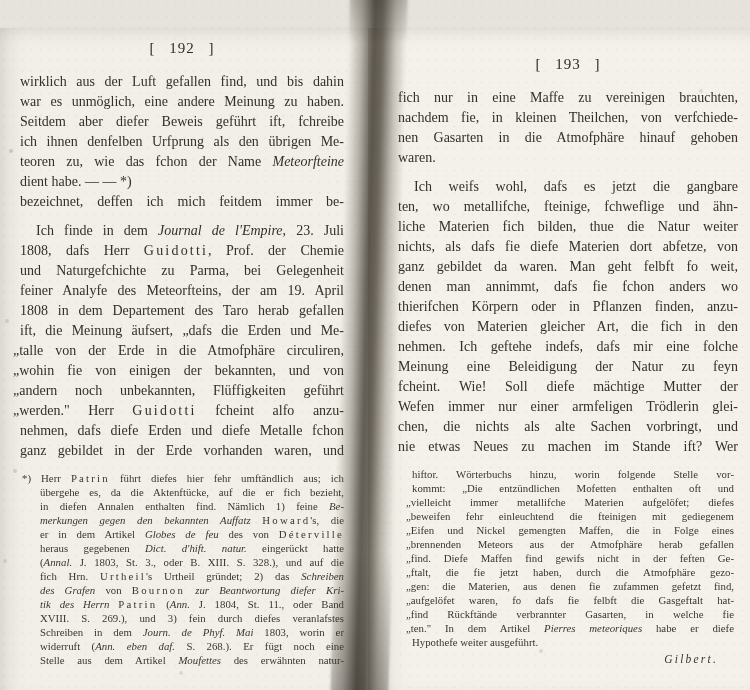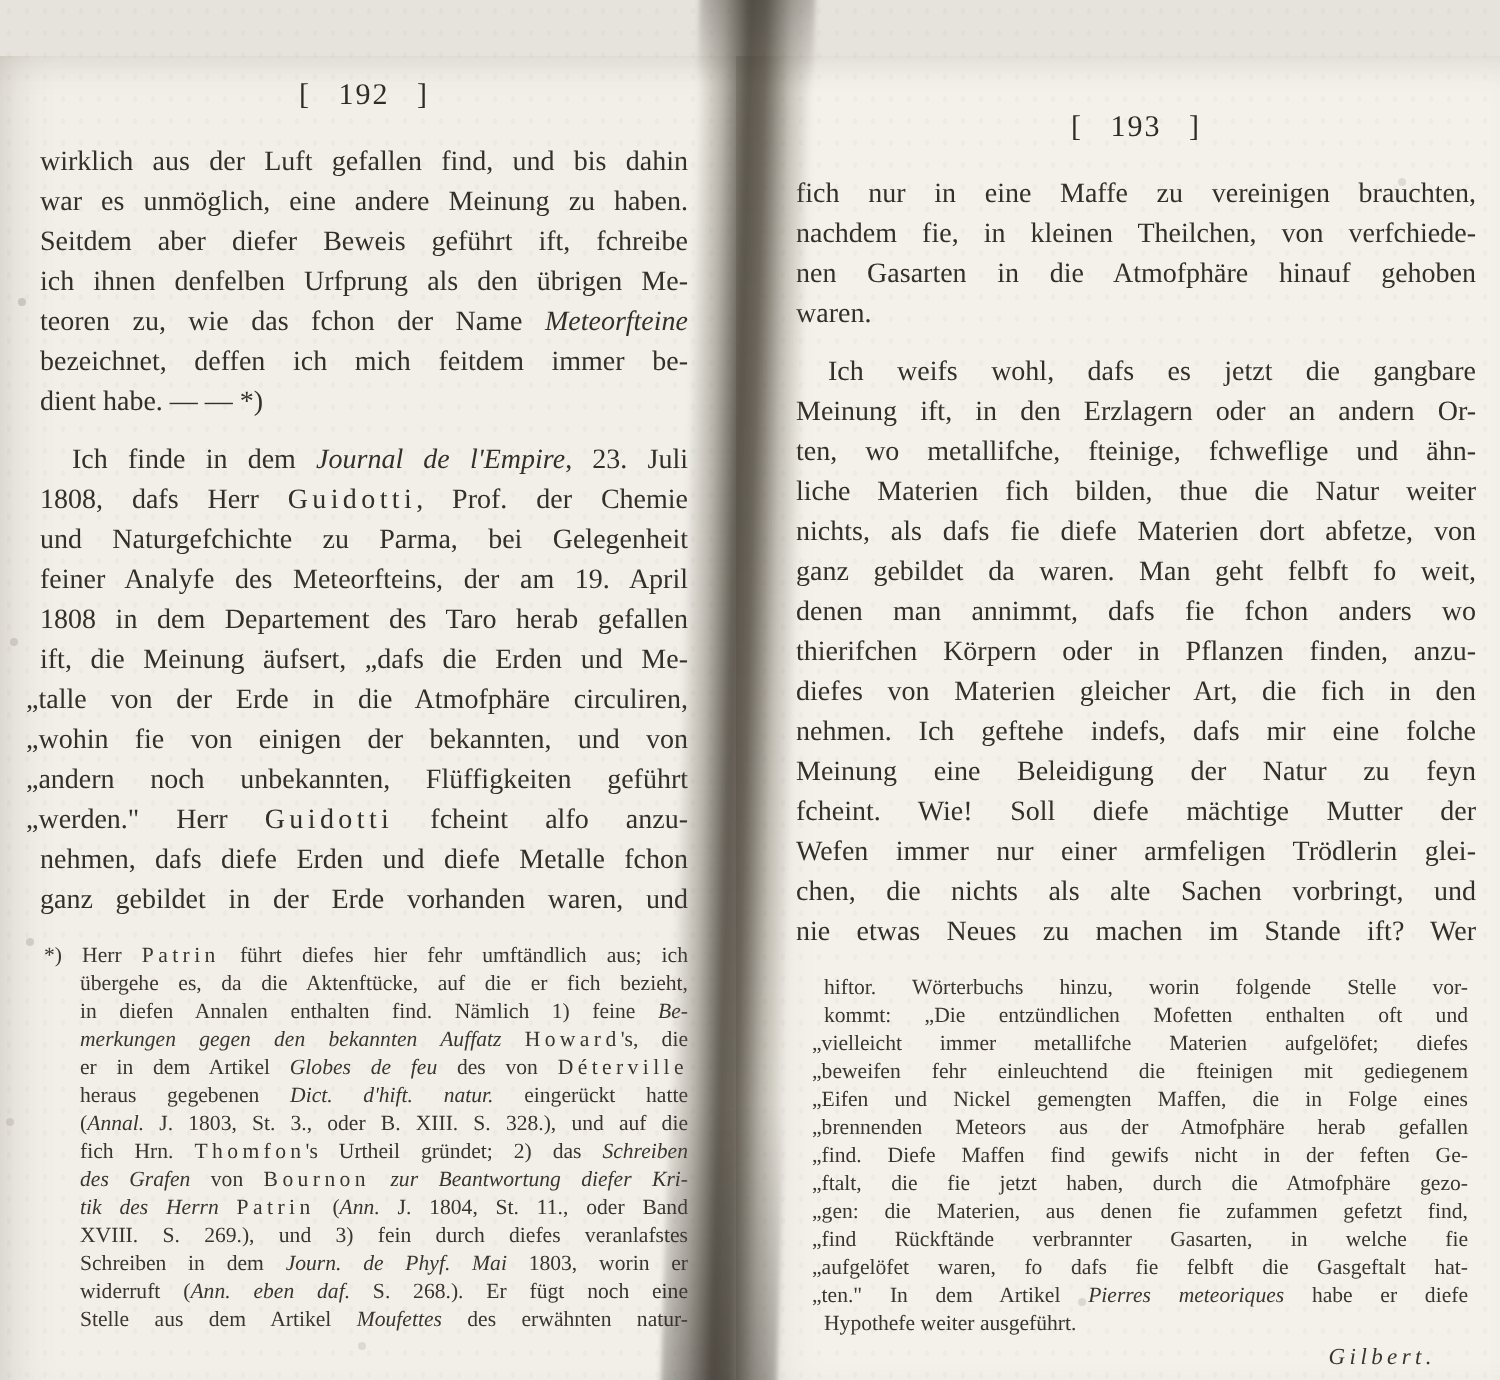--- a/index.html
+++ b/index.html
@@ -77,22 +77,22 @@
 <div class="spread">
 
   <div class="page left">
     <div class="pagehead">[ 192 ]</div>
     <div class="bodytext">
         <div class="line al-j">wirklich aus der Luft gefallen find, und bis dahin</div>
         <div class="line al-j">war es unmöglich, eine andere Meinung zu haben.</div>
         <div class="line al-j">Seitdem aber diefer Beweis geführt ift, fchreibe</div>
         <div class="line al-j">ich ihnen denfelben Urfprung als den übrigen Me-</div>
         <div class="line al-j">teoren zu, wie das fchon der Name <i>Meteorfteine</i></div>
+        <div class="line al-l">dient habe. — — *)</div>
         <div class="line al-j">bezeichnet, deffen ich mich feitdem immer be-</div>
-        <div class="line al-l">dient habe. — — *)</div>
         <div class="line al-j in-p">Ich finde in dem <i>Journal de l'Empire</i>, 23. Juli</div>
         <div class="line al-j">1808, dafs Herr <span class="sp">Guidotti</span>, Prof. der Chemie</div>
         <div class="line al-j">und Naturgefchichte zu Parma, bei Gelegenheit</div>
         <div class="line al-j">feiner Analyfe des Meteorfteins, der am 19. April</div>
         <div class="line al-j">1808 in dem Departement des Taro herab gefallen</div>
         <div class="line al-j">ift, die Meinung äufsert, „dafs die Erden und Me-</div>
         <div class="line al-j in-q">„talle von der Erde in die Atmofphäre circuliren,</div>
         <div class="line al-j in-q">„wohin fie von einigen der bekannten, und von</div>
         <div class="line al-j in-q">„andern noch unbekannten, Flüffigkeiten geführt</div>
         <div class="line al-j in-q">„werden."  Herr <span class="sp">Guidotti</span> fcheint alfo anzu-</div>
@@ -100,39 +100,38 @@
         <div class="line al-j">ganz gebildet in der Erde vorhanden waren, und</div>
       </div>
     <div class="footnote">
         <div class="line al-j">*) Herr <span class="sp">Patrin</span> führt diefes hier fehr umftändlich aus; ich</div>
         <div class="line al-j">übergehe es, da die Aktenftücke, auf die er fich bezieht,</div>
         <div class="line al-j">in diefen Annalen enthalten find.  Nämlich 1) feine <i>Be-</i></div>
         <div class="line al-j"><i>merkungen gegen den bekannten Auffatz</i> <span class="sp">Howard</span>'s, die</div>
         <div class="line al-j">er in dem Artikel <i>Globes de feu</i> des von <span class="sp">Déterville</span></div>
         <div class="line al-j">heraus gegebenen <i>Dict. d'hift. natur.</i> eingerückt hatte</div>
         <div class="line al-j">(<i>Annal.</i> J. 1803, St. 3., oder B. XIII. S. 328.), und auf die</div>
-        <div class="line al-j">fich Hrn. <span class="sp">Thomfon</span>'s Urtheil gründet; 2) das <i>Schreiben</i></div>
+        <div class="line al-j">fich Hrn. <span class="sp">Urtheil</span>'s Urtheil gründet; 2) das <i>Schreiben</i></div>
         <div class="line al-j"><i>des Grafen</i> von <span class="sp">Bournon</span> <i>zur Beantwortung diefer Kri-</i></div>
         <div class="line al-j"><i>tik des Herrn</i> <span class="sp">Patrin</span> (<i>Ann.</i> J. 1804, St. 11., oder Band</div>
         <div class="line al-j">XVIII. S. 269.), und 3) fein durch diefes veranlafstes</div>
         <div class="line al-j">Schreiben in dem <i>Journ. de Phyf. Mai</i> 1803, worin er</div>
         <div class="line al-j">widerruft (<i>Ann. eben daf.</i> S. 268.).  Er fügt noch eine</div>
         <div class="line al-j">Stelle aus dem Artikel <i>Moufettes</i> des erwähnten natur-</div>
       </div>
   </div>
 
   <div class="page right">
     <div class="pagehead">[ 193 ]</div>
     <div class="bodytext">
         <div class="line al-j">fich nur in eine Maffe zu vereinigen brauchten,</div>
         <div class="line al-j">nachdem fie, in kleinen Theilchen, von verfchiede-</div>
         <div class="line al-j">nen Gasarten in die Atmofphäre hinauf gehoben</div>
         <div class="line al-l">waren.</div>
         <div class="line al-j in-p">Ich weifs wohl, dafs es jetzt die gangbare</div>
-        <div class="line al-j">Meinung ift, in den Erzlagern oder an andern Or-</div>
         <div class="line al-j">ten, wo metallifche, fteinige, fchweflige und ähn-</div>
         <div class="line al-j">liche Materien fich bilden, thue die Natur weiter</div>
         <div class="line al-j">nichts, als dafs fie diefe Materien dort abfetze, von</div>
         <div class="line al-j">ganz gebildet da waren.  Man geht felbft fo weit,</div>
         <div class="line al-j">denen man annimmt, dafs fie fchon anders wo</div>
         <div class="line al-j">thierifchen Körpern oder in Pflanzen finden, anzu-</div>
         <div class="line al-j">diefes von Materien gleicher Art, die fich in den</div>
         <div class="line al-j">nehmen.  Ich geftehe indefs, dafs mir eine folche</div>
         <div class="line al-j">Meinung eine Beleidigung der Natur zu feyn</div>
         <div class="line al-j">fcheint.  Wie!  Soll diefe mächtige Mutter der</div>
@@ -143,22 +142,22 @@
     <div class="footnote">
         <div class="line al-j">hiftor. Wörterbuchs hinzu, worin folgende Stelle vor-</div>
         <div class="line al-j">kommt: „Die entzündlichen Mofetten enthalten oft und</div>
         <div class="line al-j in-q">„vielleicht immer metallifche Materien aufgelöfet; diefes</div>
         <div class="line al-j in-q">„beweifen fehr einleuchtend die fteinigen mit gediegenem</div>
         <div class="line al-j in-q">„Eifen und Nickel gemengten Maffen, die in Folge eines</div>
         <div class="line al-j in-q">„brennenden Meteors aus der Atmofphäre herab gefallen</div>
         <div class="line al-j in-q">„find.  Diefe Maffen find gewifs nicht in der feften Ge-</div>
         <div class="line al-j in-q">„ftalt, die fie jetzt haben, durch die Atmofphäre gezo-</div>
         <div class="line al-j in-q">„gen: die Materien, aus denen fie zufammen gefetzt find,</div>
+        <div class="line al-j in-q">„aufgelöfet waren, fo dafs fie felbft die Gasgeftalt hat-</div>
         <div class="line al-j in-q">„find Rückftände verbrannter Gasarten, in welche fie</div>
-        <div class="line al-j in-q">„aufgelöfet waren, fo dafs fie felbft die Gasgeftalt hat-</div>
         <div class="line al-j in-q">„ten."  In dem Artikel <i>Pierres meteoriques</i> habe er diefe</div>
         <div class="line al-l">Hypothefe weiter ausgeführt.</div>
         <div class="line al-r"><span class="sp"><i>Gilbert.</i></span></div>
       </div>
   </div>
 
   <div class="gutter"></div>
   <div class="specks"></div>
   <div class="noise"></div>
 </div>

